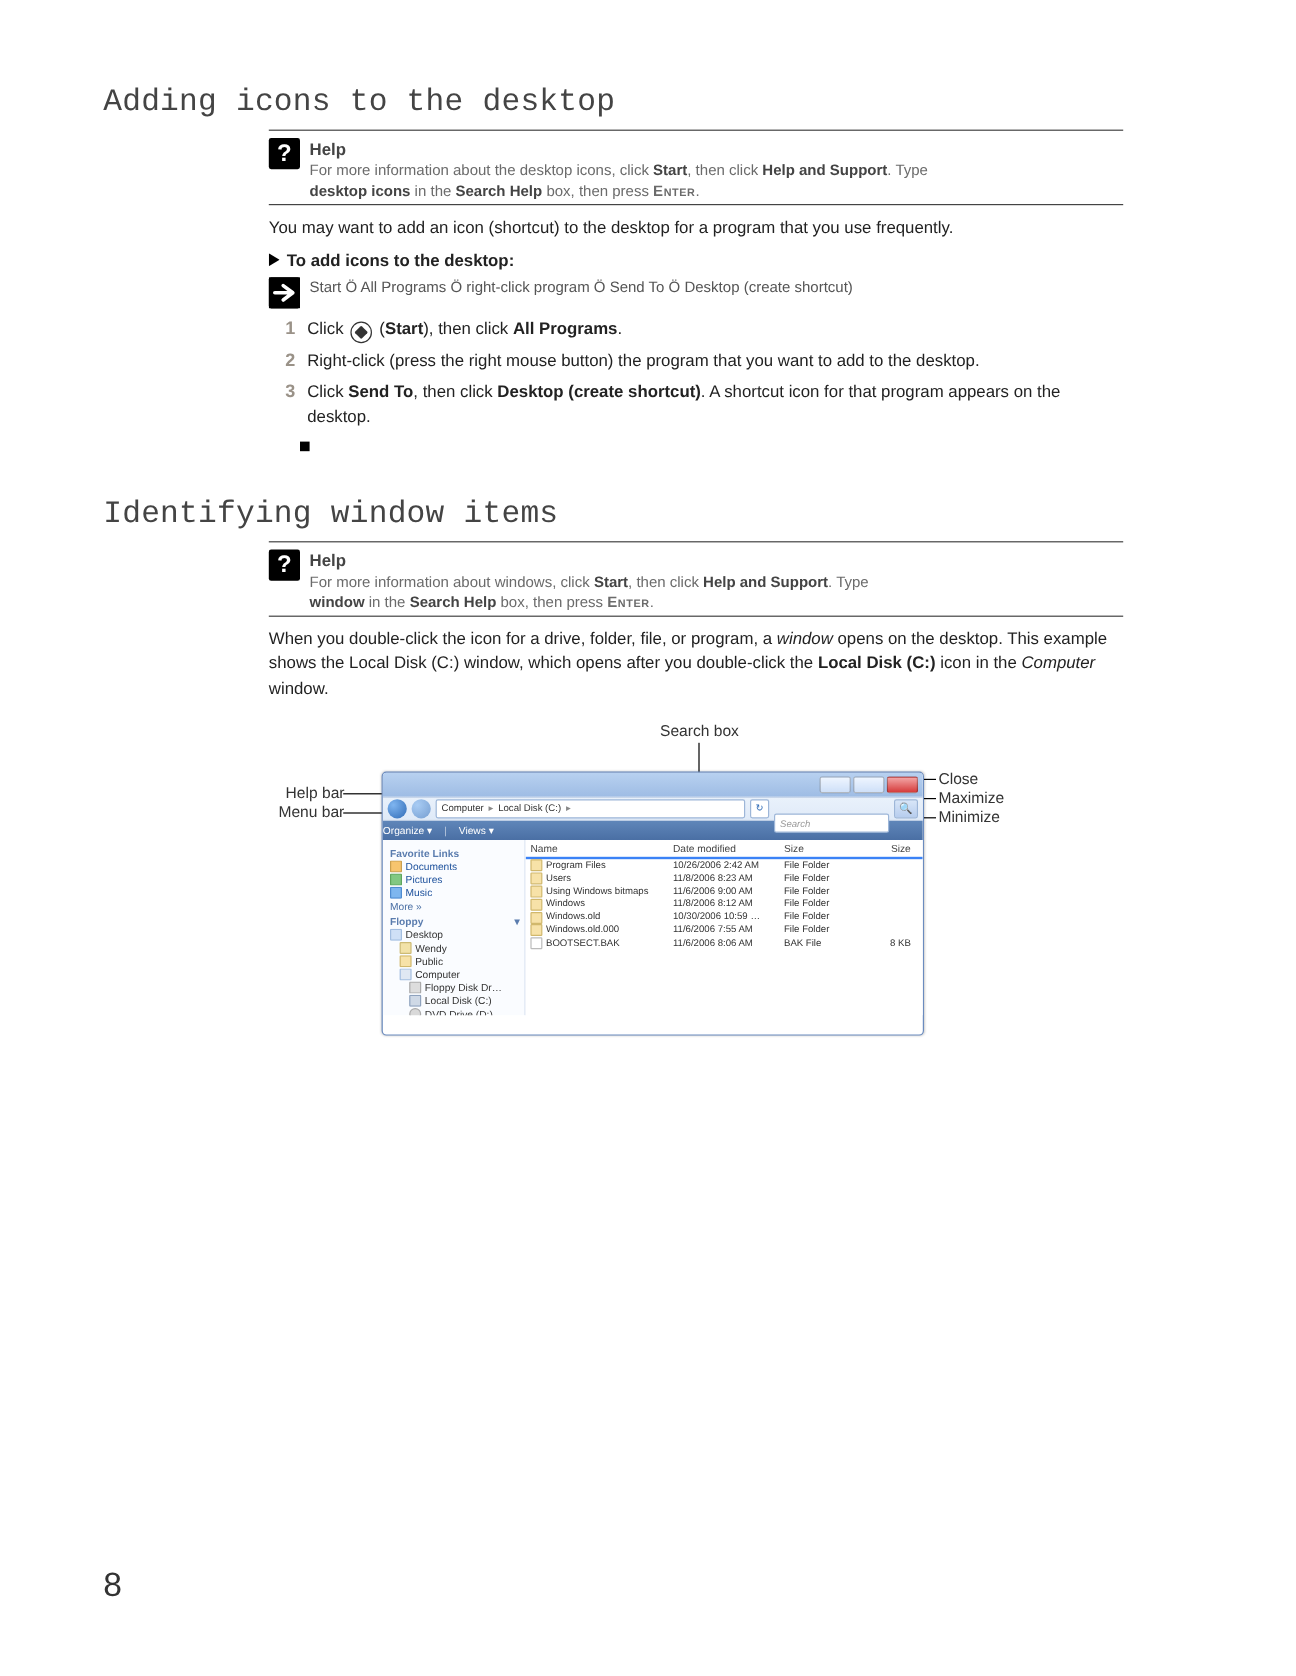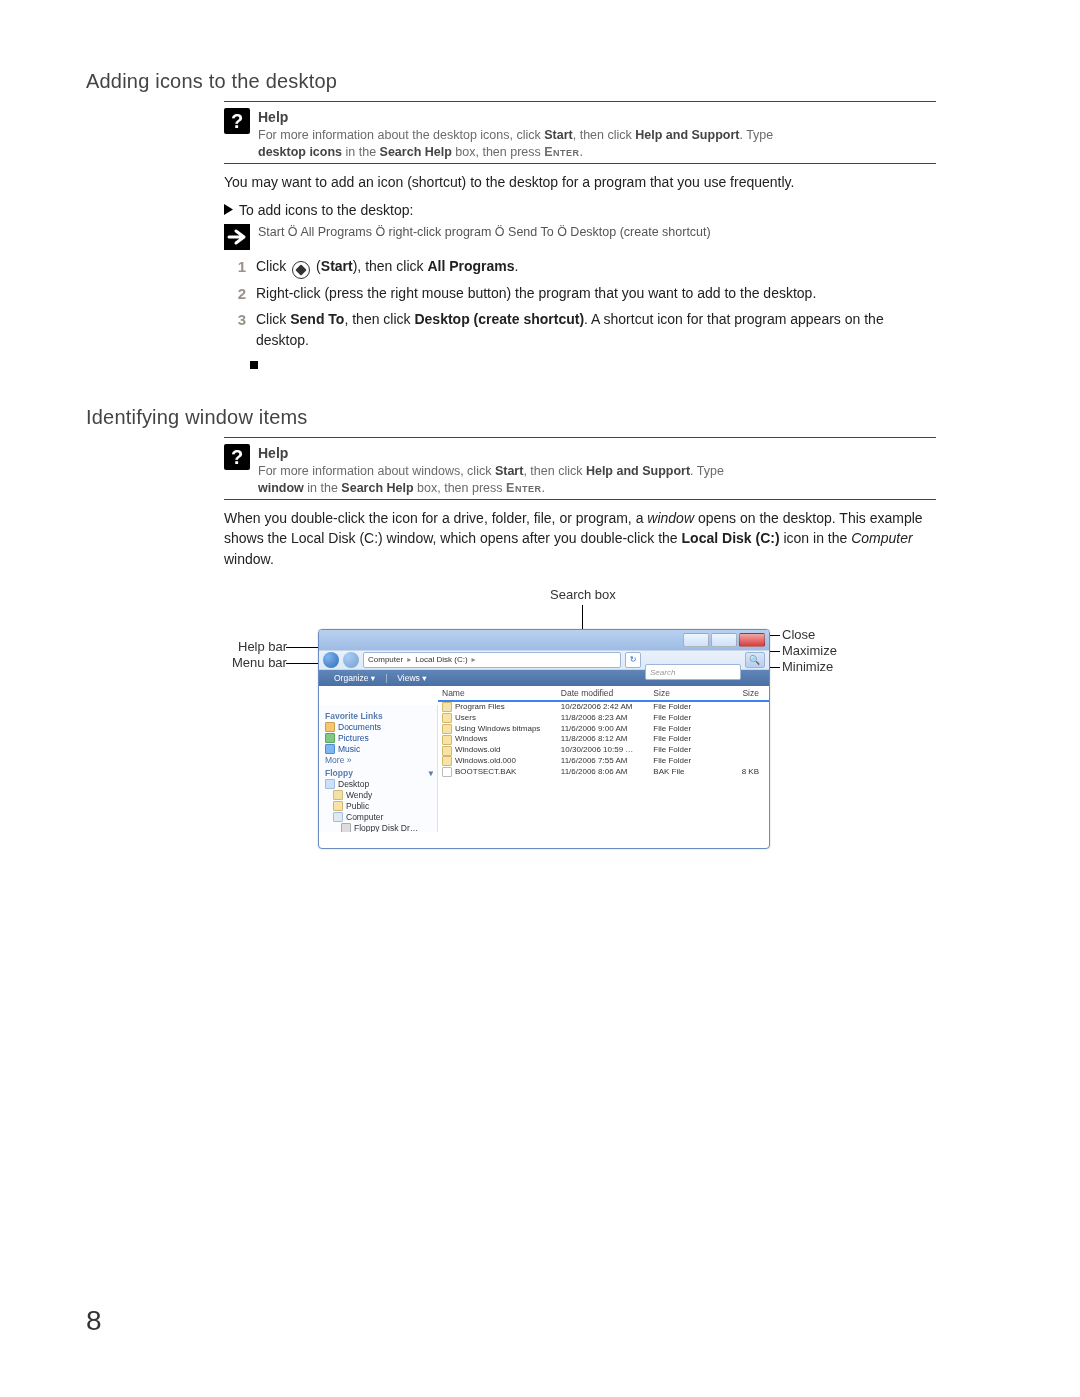--- a/index.html
+++ b/index.html
@@ -18,25 +18,26 @@
     box-sizing: border-box;
     padding: 60px 86px 60px 86px;
   }
   .chapter-header {
     text-align: center;
     font-size: 15px;
     color: #444;
     margin-bottom: 40px;
   }
   h2.section-title {
-    font-size: 20px;
+    font-size: 26px;
     font-weight: 400;
     color: #444;
     margin: 10px 0 8px 0;
     letter-spacing: .2px;
+    font-family: Liberation Mono, monospace;
   }
   .content-col {
     margin-left: 138px; 
     width: 712px;
   }
   .rule {
     border: 0;
     border-top: 1px solid #444;
     margin: 2px 0 6px 0;
   }
@@ -57,21 +58,21 @@
     flex: 0 0 auto;
   }
   .callout .arrow-box svg { width: 26px; height: 26px; }
   .callout-body { flex: 1 1 auto; font-size: 13px; line-height: 1.35; color: #333; }
   .callout-title { color: #444; font-weight: 700; font-size: 14px; }
   .callout-sub { color: #6b6b6b; font-size: 12.5px; }
   .callout-sub b { color: #444; }
   .smallcaps { font-variant: small-caps; letter-spacing: .5px; font-weight: 700; }
 
   p.body { margin: 8px 0; font-size: 14px; line-height: 1.45; }
-  .task-heading { font-weight: 400; font-size: 14px; margin: 10px 0 6px 0; }
+  .task-heading { font-weight: 700; font-size: 14px; margin: 10px 0 6px 0; }
   .task-heading .tri { display:inline-block; margin-right:6px; }
   .task-heading .tri svg { width: 9px; height: 11px; }
 
   ol.steps { list-style: none; padding: 0; margin: 6px 0 0 6px; }
   ol.steps li { display: flex; gap: 10px; margin: 4px 0; font-size: 14px; line-height: 1.5; }
   ol.steps li .num { color: #9a9288; font-weight: 700; width: 16px; text-align: right; font-size: 15px; }
   ol.steps li .txt { flex: 1; }
   .start-orb {
     display: inline-flex; align-items: center; justify-content: center;
     width: 16px; height: 16px; border: 1.5px solid #333; border-radius: 50%;
@@ -136,27 +137,27 @@
   }
   .bc-sep { color:#888; }
   .refresh { width:14px;height:14px;border:1px solid #9db6d8;background:#fff;border-radius:2px; display:flex;align-items:center;justify-content:center; color:#2f6bb6; font-size:8px;}
   .searchbox {
     width:86px; height:14px; background:#fff; border:1px solid #9db6d8; border-radius:2px;
     display:flex; align-items:center; padding:0 4px; color:#999; font-size:8px; font-style:italic;margin-top:25px;
   }
   .searchbtn { width:18px; height:14px; border:1px solid #9db6d8; background:linear-gradient(#d8e6f8,#b7cdee); border-radius:2px; display:flex;align-items:center;justify-content:center; color:#2f6bb6;}
   .ex-menubar {
     height:16px; background: linear-gradient(#5f86b9, #4a6fa4);
-    color:#fff; display:flex; align-items:center; gap:10px; padding:0 15px; font-size:8.5px;
+    color:#fff; display:flex; align-items:center; gap:10px; padding:0 0; font-size:8.5px;
   }
   .ex-menubar .sep { opacity:.6; }
   .ex-body { display:flex; height: calc(100% - 20px - 18px - 16px - 18px); }
   .sidebar {
     width: 112px; background:#fafcff; border-right:1px solid #d7e1f0;
-    padding: 3px 0 3px 6px; overflow:hidden;margin-top:19px;
+    padding: 3px 0 3px 6px; overflow:hidden;
   }
   .sb-head { color:#5a7cae; font-size:8.5px; margin:3px 0 1px 0; font-weight:600;}
   .sb-item { display:flex; align-items:center; gap:3px; color:#1b4f9b; font-size:8.5px; margin:1px 0; white-space:nowrap; overflow:hidden;}
   .sb-item.black { color:#333; }
   .sb-ico { width:8px; height:8px; flex:0 0 auto; }
   .ico-doc { background:#f7c56e; border:1px solid #caa04f; border-radius:1px;}
   .ico-pic { background:#82c882; border:1px solid #5ea65e; border-radius:1px;}
   .ico-mus { background:#7eb6ef; border:1px solid #4e8bd1; border-radius:1px;}
   .ico-desk{ background:#cfe0f6; border:1px solid #a2bde0; border-radius:1px;}
   .ico-usr { background:#f2e2a8; border:1px solid #cdbb75; border-radius:1px;}

